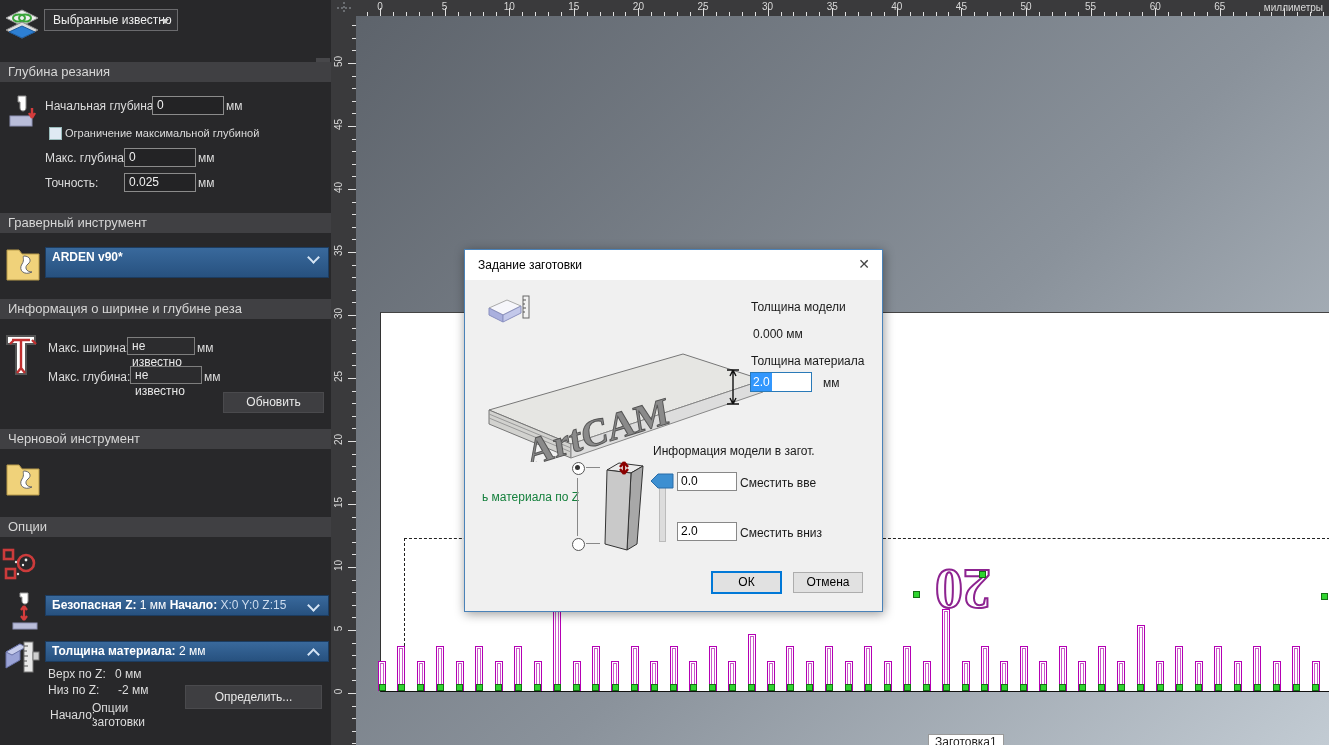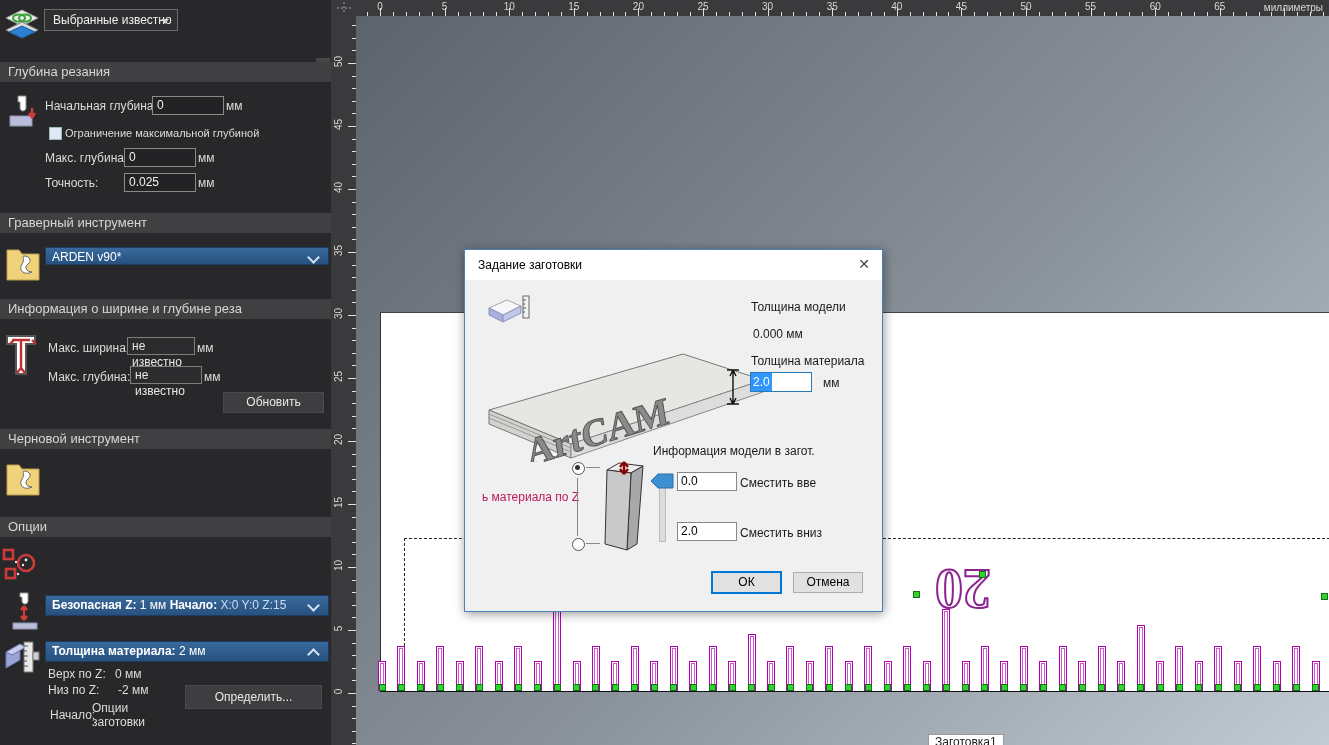--- a/index.html
+++ b/index.html
@@ -102,21 +102,21 @@
     <div class="abs lbl" style="left:198px;top:176px">мм</div>
 
     <div class="abs hdr" style="top:213px">
       <span>Граверный инструмент</span>
     </div>
 
     <svg class="abs" style="left:6px;top:244px" width="34" height="40" viewBox="0 0 34 40">
       <path d="M1,6 h12 l3,4 h17 v26 h-32 z" fill="#f0d27a" stroke="#b89b4a"></path>
       <path d="M18,12 c6,0 8,5 4,8 c-4,3 -2,8 4,8 c-8,4 -14,-2 -10,-8 c3,-4 0,-8 2,-8 z" fill="#fff" stroke="#666"></path>
     </svg>
-    <div class="abs bluebar" style="left:45px;top:247px;width:284px;height:18px;font-weight:normal">
+    <div class="abs bluebar" style="left:45px;top:247px;width:284px;height:31px;font-weight:bold">
       <span>ARDEN v90*</span>
       <span class="chev down"></span>
     </div>
 
     <div class="abs hdr" style="top:299px">
       <span>Информация о ширине и глубине реза</span>
     </div>
 
     <svg class="abs" style="left:4px;top:332px" width="34" height="48" viewBox="0 0 34 48">
       <path d="M3,4 h28 v8 h-9 v30 h-10 v-30 h-9 z" fill="#fff" stroke="#555" stroke-width="2"></path>
@@ -599,21 +599,21 @@
     <div class="abs" style="left:288px;top:77px;color:#1a1a1a">0.000 мм</div>
     <div class="abs" style="left:286px;top:104px;color:#1a1a1a">Толщина материала</div>
 
     <div class="abs" style="left:285px;top:122px;width:60px;height:18px;background:#fff;border:1px solid #2a7ab8">
       <span style="background:#3297fd;color:#fff;padding:1px 2px;line-height:16px;display:inline-block">2.0</span>
     </div>
     <div class="abs" style="left:358px;top:126px;color:#1a1a1a">мм</div>
 
     <div class="abs" style="left:188px;top:194px;color:#1a1a1a">Информация модели в загот.</div>
 
-    <div class="abs" style="left:17px;top:240px;color:#be185d">ь материала по Z</div>
+    <div class="abs" style="left:17px;top:240px;color:#15803d">ь материала по Z</div>
     <div class="radio sel" style="left:107px;top:212px"></div>
     <div class="abs" style="left:112px;top:228px;width:1px;height:58px;background:#888"></div>
     <div class="radio" style="left:107px;top:288px"></div>
     <div class="abs" style="left:121px;top:217px;width:14px;height:1px;background:#888"></div>
     <div class="abs" style="left:121px;top:293px;width:14px;height:1px;background:#888"></div>
 
     <svg class="abs" style="left:138px;top:210px" width="46" height="92" viewBox="0 0 46 92">
       <polygon points="4,10 16,3 40,6 28,13" fill="#ececec" stroke="#333"></polygon>
       <polygon points="28,13 40,6 34,84 24,90" fill="#a8a8a8" stroke="#333"></polygon>
       <polygon points="4,10 28,13 24,90 2,84" fill="#c9c9c9" stroke="#333"></polygon>

